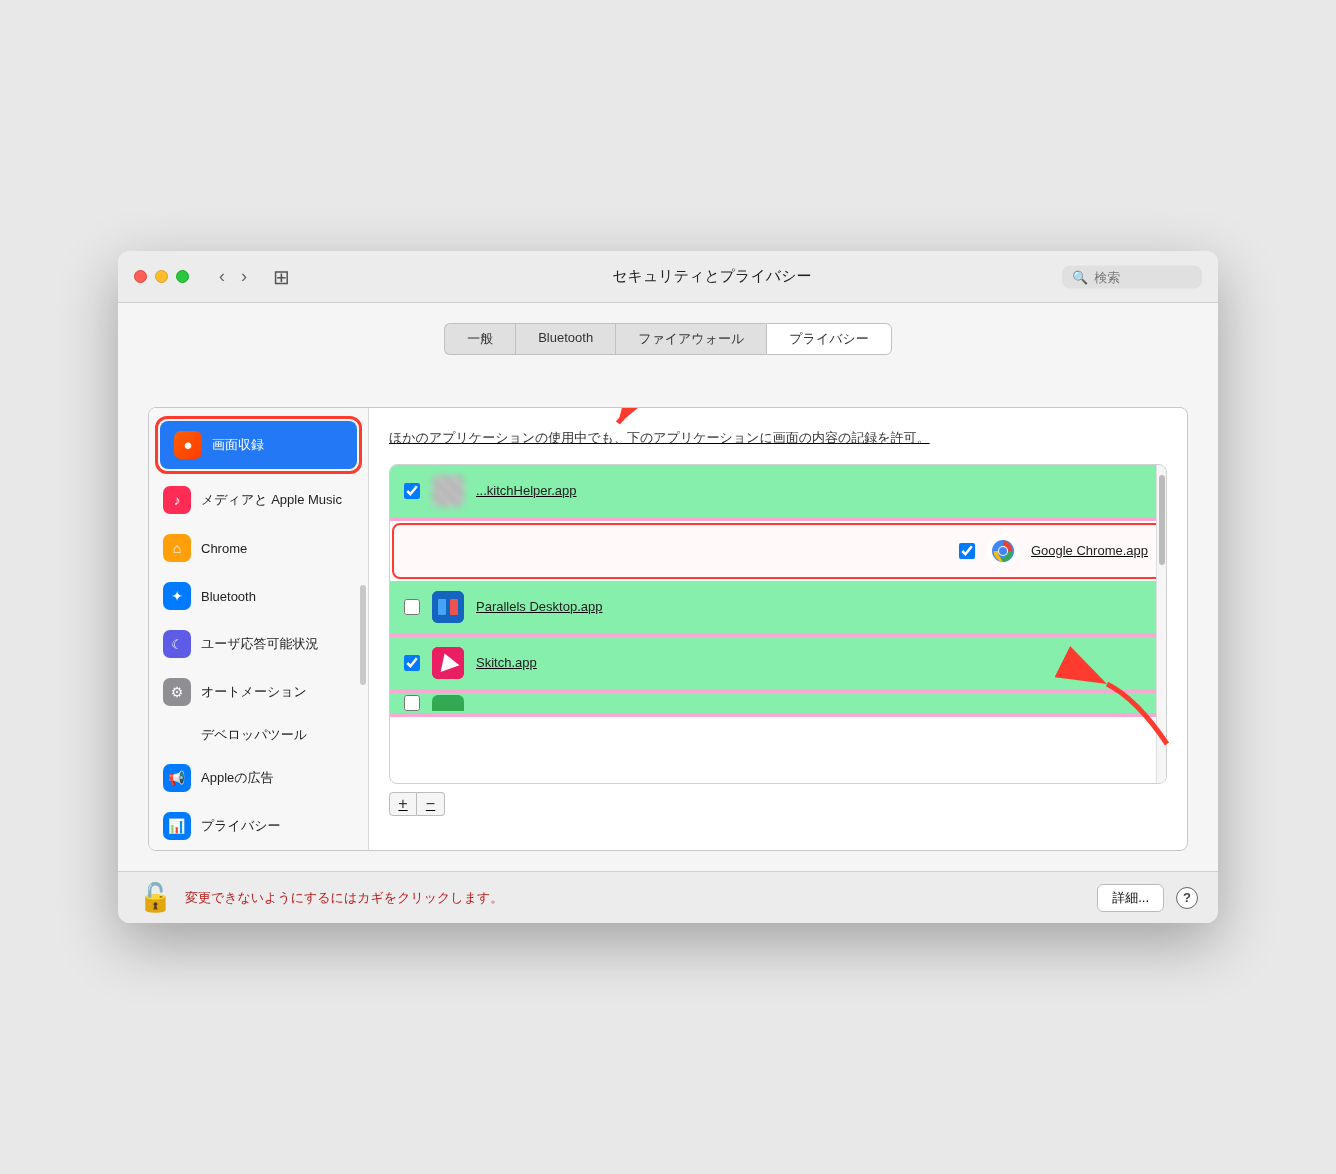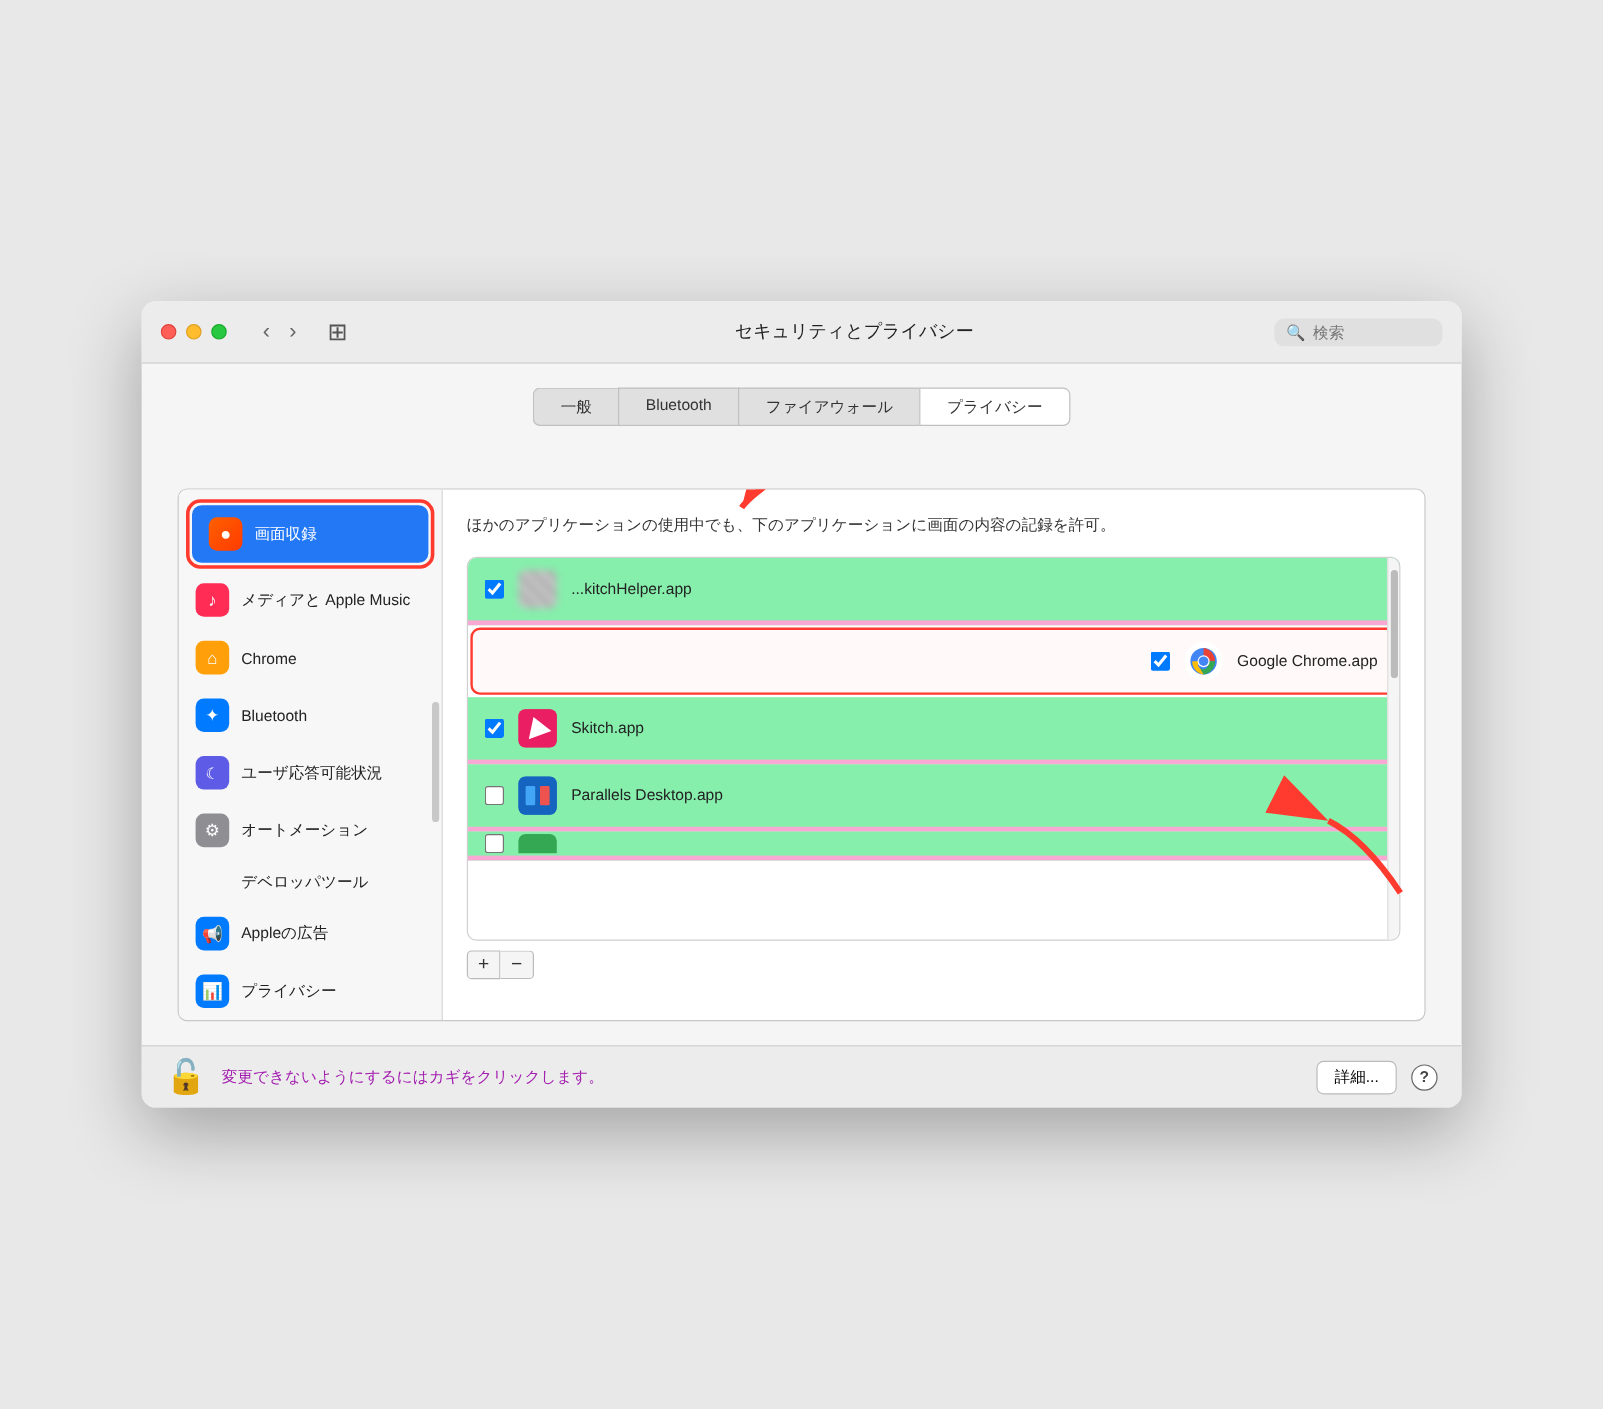--- a/index.html
+++ b/index.html
@@ -170,20 +170,21 @@
     .icon-bluetooth { background: #007aff; }
     .icon-focus { background: #5e5ce6; }
     .icon-automation { background: #8e8e93; }
     .icon-ads { background: #007aff; }
     .icon-analytics { background: #007aff; }
     .right-panel {
       flex: 1;
       padding: 20px;
       display: flex;
       flex-direction: column;
+      text-decoration: underline;
     }
     .panel-description {
       font-size: 13px;
       color: #333;
       line-height: 1.5;
       margin-bottom: 16px;
     }
     .app-list {
       border: 1px solid #d0d0d0;
       border-radius: 8px;
@@ -259,21 +260,21 @@
       align-items: center;
       padding: 0 20px;
       gap: 12px;
     }
     .lock-icon {
       font-size: 24px;
       color: #c8a200;
     }
     .lock-text {
       font-size: 13px;
-      color: #a21caf;
+      color: #b91c1c;
       flex: 1;
     }
     .details-btn {
       background: white;
       border: 1px solid #bbb;
       border-radius: 6px;
       padding: 4px 14px;
       font-size: 13px;
       cursor: pointer;
     }
@@ -460,41 +461,41 @@
                 <path d="M25.5 16 A11 11 0 0 1 16 27 L12.5 21.2 A3 3 0 0 0 19 16 Z" fill="#34a853"></path>
                 <path d="M16 27 A11 11 0 0 1 6.5 16 L13 16 A3 3 0 0 0 12.5 21.2 Z" fill="#fbbc05"></path>
                 <circle cx="16" cy="16" r="5" fill="white"></circle>
                 <circle cx="16" cy="16" r="4" fill="#4285f4"></circle>
               </svg>
             </div>
             <span class="app-name">Google Chrome.app</span>
           </div>
 
           <div class="app-item">
+            <input type="checkbox" class="app-checkbox" style="">
+            <div class="app-icon-img parallels-icon">
+
+              <svg width="32" height="32" viewBox="0 0 32 32">
+                <rect width="32" height="32" rx="6" fill="#1565c0"></rect>
+                <rect x="6" y="8" width="8" height="16" rx="1" fill="#42a5f5"></rect>
+                <rect x="18" y="8" width="8" height="16" rx="1" fill="#ef5350"></rect>
+              </svg>
+            </div>
+            <span class="app-name">Parallels Desktop.app</span>
+          </div>
+
+          <div class="app-item">
             <input type="checkbox" class="app-checkbox" checked="" style="">
             <div class="app-icon-img skitch-icon">
               <svg width="32" height="32" viewBox="0 0 32 32">
                 <rect width="32" height="32" rx="6" fill="#e91e63"></rect>
                 <path d="M16 6 L26 22 L6 22 Z" fill="white" transform="rotate(-20, 16, 16)"></path>
               </svg>
             </div>
             <span class="app-name">Skitch.app</span>
-          </div>
-
-          <div class="app-item">
-            <input type="checkbox" class="app-checkbox" style="">
-            <div class="app-icon-img parallels-icon">
-
-              <svg width="32" height="32" viewBox="0 0 32 32">
-                <rect width="32" height="32" rx="6" fill="#1565c0"></rect>
-                <rect x="6" y="8" width="8" height="16" rx="1" fill="#42a5f5"></rect>
-                <rect x="18" y="8" width="8" height="16" rx="1" fill="#ef5350"></rect>
-              </svg>
-            </div>
-            <span class="app-name">Parallels Desktop.app</span>
           </div>
 
           <div class="app-item" style="height: 20px; overflow:hidden;">
             <input type="checkbox" class="app-checkbox" style="">
             <div style="width:32px; height:16px; overflow:hidden; border-radius:6px 6px 0 0; background: #34a853;"></div>
           </div>
 
           <div style="position:absolute; right:0; top:0; bottom:0; width:10px; background:#f5f5f5; border-left: 1px solid #ddd;">
             <div style="width:6px; height:90px; background:#bbb; border-radius:3px; margin: 10px auto;"></div>
           </div>

